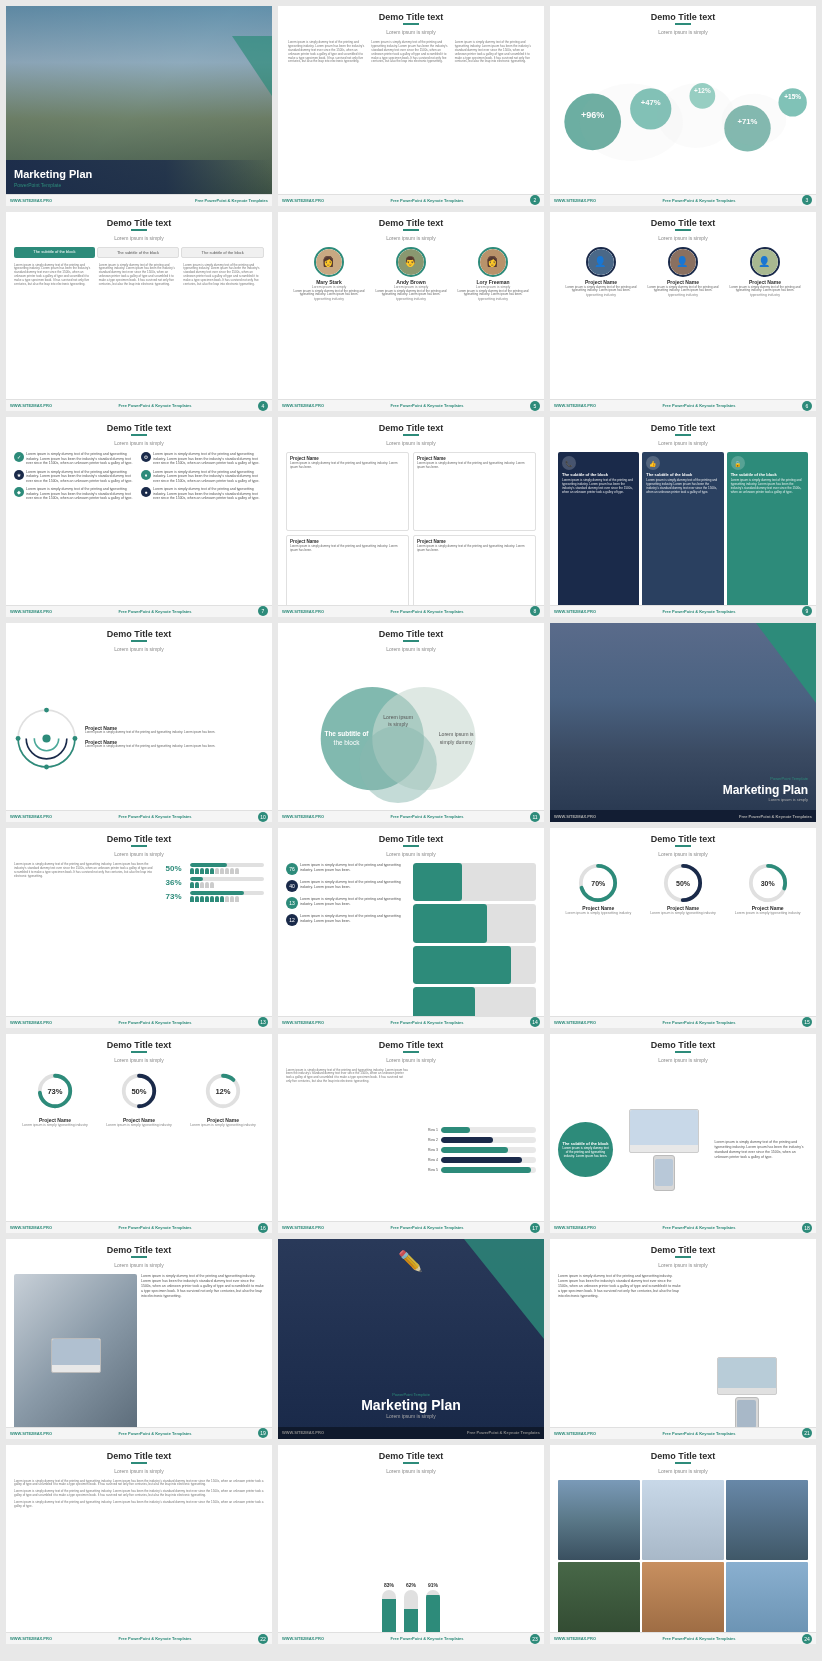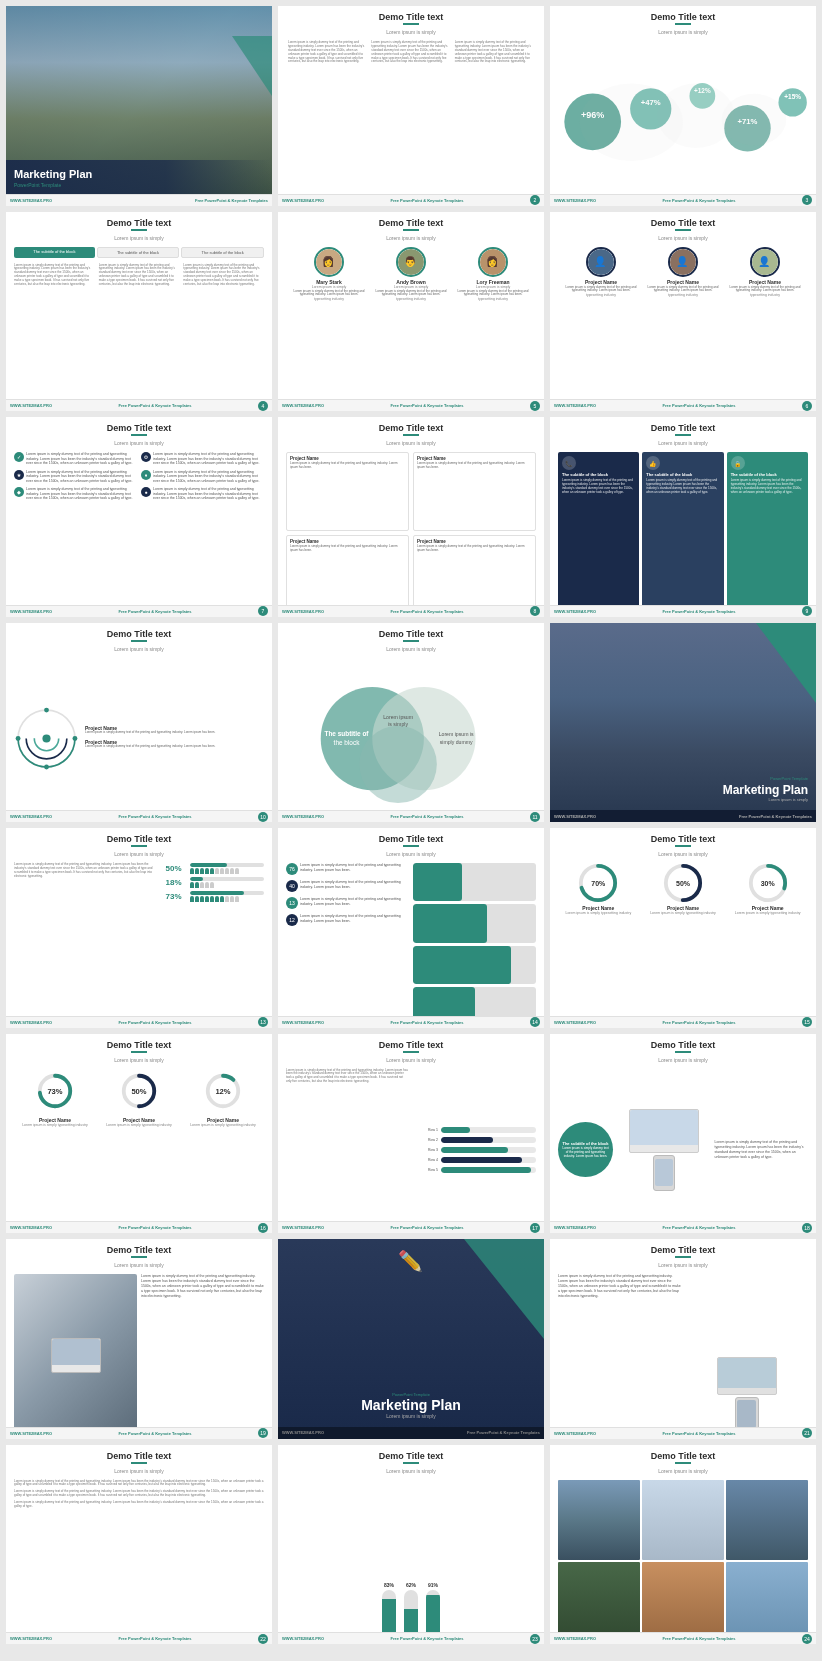--- a/index.html
+++ b/index.html
@@ -1237,21 +1237,21 @@
               <div class="person-icon"></div>
               <div class="person-icon grey"></div>
               <div class="person-icon grey"></div>
               <div class="person-icon grey"></div>
               <div class="person-icon grey"></div>
               <div class="person-icon grey"></div>
             </div>
           </div>
         </div>
         <div class="stat-item">
-          <div class="stat-pct">18%</div>
+          <div class="stat-pct">36%</div>
           <div class="stat-bar-col">
             <div class="stat-bar-bg">
               <div class="stat-bar-fill" style="width:18%"></div>
             </div>
             <div class="stat-people-row">
               <div class="person-icon"></div>
               <div class="person-icon"></div>
               <div class="person-icon grey"></div>
               <div class="person-icon grey"></div>
               <div class="person-icon grey"></div>

